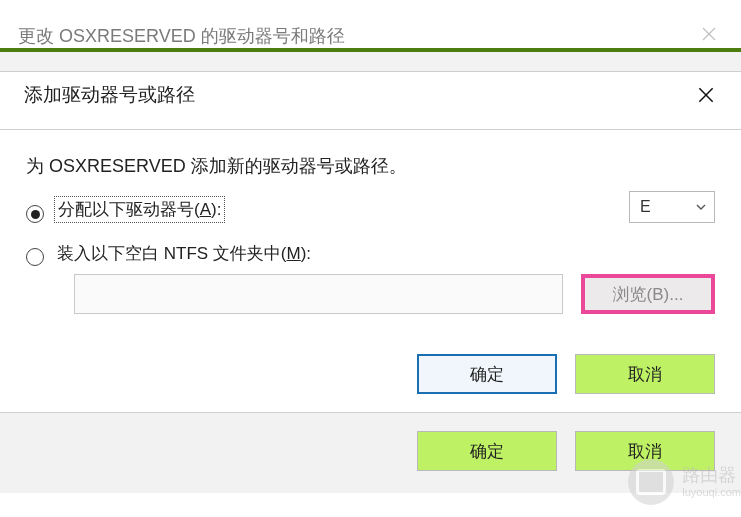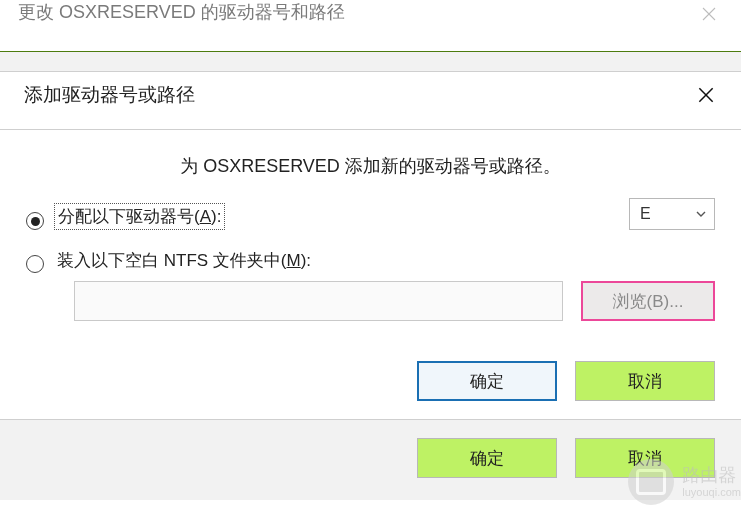--- a/index.html
+++ b/index.html
@@ -10,26 +10,26 @@
     width: 741px;
     height: 517px;
     overflow: hidden;
     position: relative;
     color: #333;
   }
 
   
   .outer-header {
     display: flex;
-    align-items: flex-start;
+    align-items: flex-end;
     justify-content: space-between;
     height: 52px;
     padding: 0 18px;
     color: #7a7a7a;
-    border-bottom: 1px solid #4d7c0f;
+    border-bottom: 4px solid #4d7c0f;
   }
   .outer-title { font-size: 18px; }
   .outer-close {
     width: 28px; height: 28px;
     display: flex; align-items: center; justify-content: center;
     color: #bdbdbd;
   }
   .outer-close svg { width: 18px; height: 18px; }
 
   .grey-strip { height: 20px; background: #f2f2f2; border-bottom: 1px solid #cfcfcf; }
@@ -53,22 +53,21 @@
   .inner-close svg { width: 20px; height: 20px; }
 
   
   .body {
     padding: 24px 26px 10px 26px;
     background: #fff;
   }
   .instruction {
     font-size: 18px;
     color: #222;
-    margin-bottom: 20px;
-    text-align: center;
+    margin-bottom: 13px;
   }
 
   
   .row {
     display: flex;
     align-items: flex-end;
     margin-bottom: 18px;
   }
   .radio {
     width: 18px; height: 18px;
@@ -122,21 +121,21 @@
     height: 40px;
     border: 1px solid #c9c9c9;
     background: #fafafa;
     padding: 0 8px;
     font-size: 16px;
     color: #666;
   }
   .browse-btn {
     width: 134px;
     height: 40px;
-    border: 2px solid #ec4899;
+    border: 4px solid #ec4899;
     background: #eceaea;
     color: #8a8a8a;
     font-size: 17px;
     display: flex;
     align-items: center;
     justify-content: center;
   }
 
   
   .inner-buttons {

